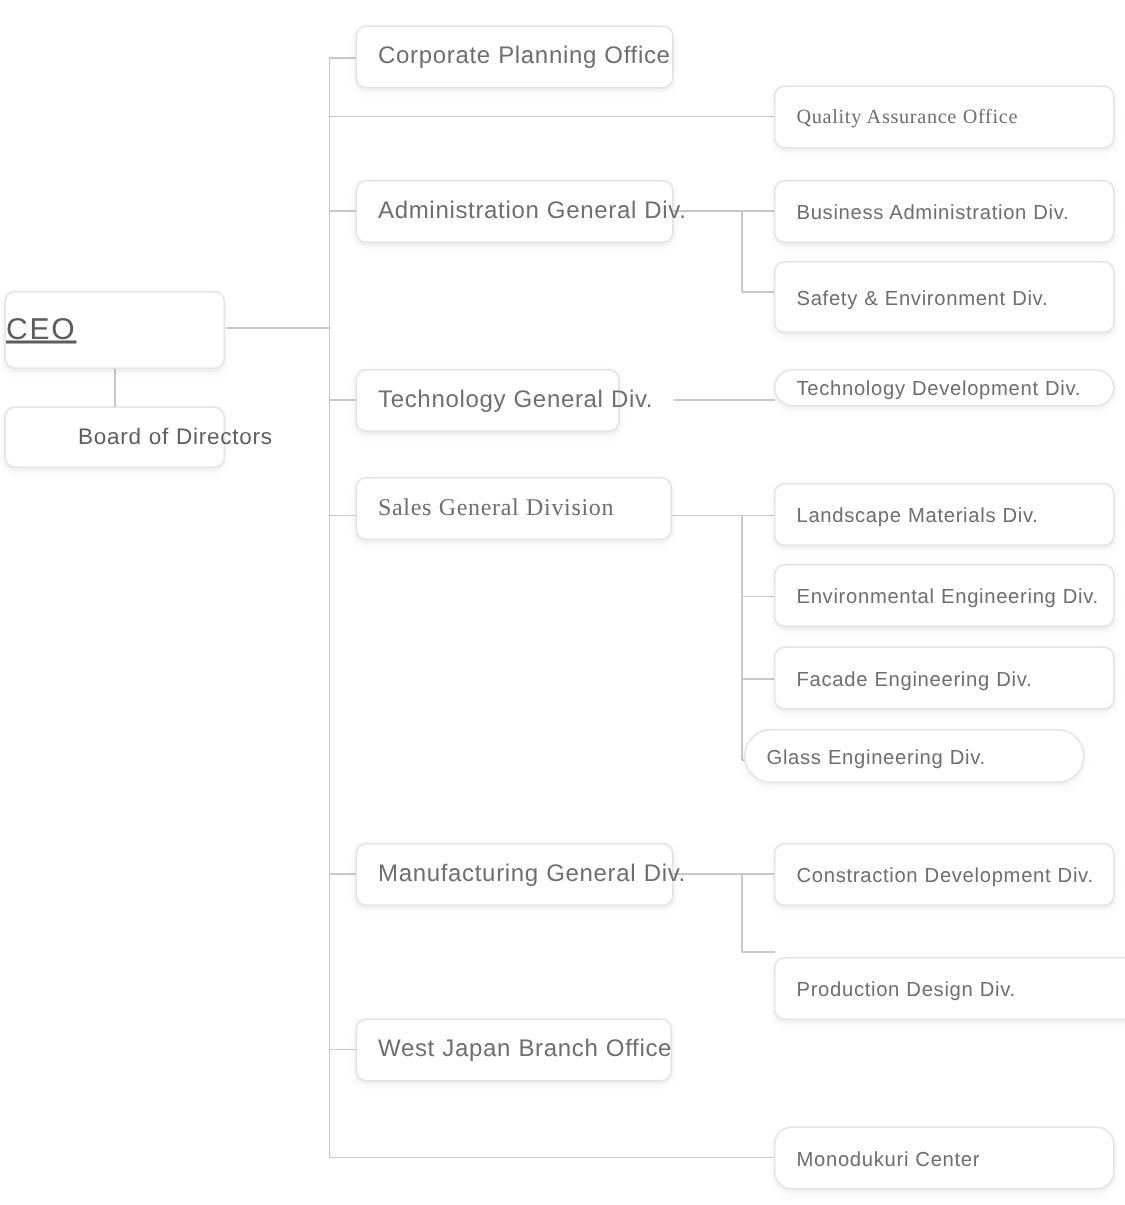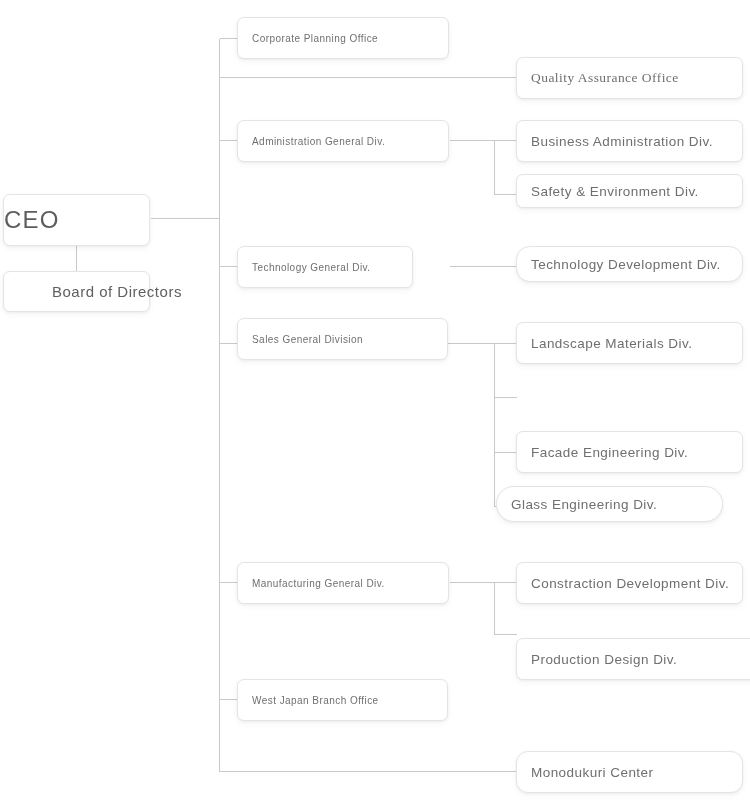--- a/index.html
+++ b/index.html
@@ -36,33 +36,34 @@
     letter-spacing: 0.45px;
     white-space: nowrap;
   }
   .org-box .org-label {
     display: block;
     width: 100%;
   }
   .lvl-root {
     padding-left: 0;
     justify-content: center;
-    font-size: 24px;
+    font-size: 20px;
     letter-spacing: 1.2px;
     color: #5d5d5d;
+    text-decoration: underline;
   }
   .lvl-sub-root {
     padding-left: 14px;
     font-size: 15px;
     letter-spacing: 0.5px;
     color: #5f5f5f;
   }
   .lvl-1 {
     padding-left: 14px;
-    font-size: 10px;
+    font-size: 16px;
   }
   .lvl-2 {
     padding-left: 14px;
     font-size: 13.5px;
   }
 </style>
 </head>
 <body>
 
 <div id="chart-root">
@@ -126,52 +127,55 @@
   </div>
 
   <div class="org-box lvl-1" style="left:237px; top:120px; width:212px; height:42px;">
     <span class="org-label">Administration General Div.</span>
   </div>
 
   <div class="org-box lvl-1" style="left:237px; top:246px; width:176px; height:42px;">
     <span class="org-label">Technology General Div.</span>
   </div>
 
-  <div class="org-box lvl-1" style="left:237px; top:318px; width:211px; height:42px;">
+  <div class="org-box lvl-1" style="left:237px; top:318px; width:211px; height:42px;font-family:Liberation Serif, serif;">
     <span class="org-label">Sales General Division</span>
   </div>
 
   <div class="org-box lvl-1" style="left:237px; top:562px; width:212px; height:42px;">
     <span class="org-label">Manufacturing General Div.</span>
   </div>
 
   <div class="org-box lvl-1" style="left:237px; top:679px; width:211px; height:42px;">
     <span class="org-label">West Japan Branch Office</span>
   </div>
 
   <div class="org-box lvl-2" style="left:516px; top:57px; width:227px; height:42px;font-family:Liberation Serif, serif;">
     <span class="org-label">Quality Assurance Office</span>
   </div>
 
   <div class="org-box lvl-2" style="left:516px; top:120px; width:227px; height:42px;">
     <span class="org-label">Business Administration Div.</span>
   </div>
 
-  <div class="org-box lvl-2" style="left:516px; top:174px; width:227px; height:34px;">
+  <div class="org-box lvl-2" style="left:516px; top:174px; width:227px; height:48px;">
     <span class="org-label">Safety &amp; Environment Div.</span>
   </div>
 
-  <div class="org-box lvl-2" style="left:516px; top:246px; width:227px; height:36px;border-radius:14px;">
+  <div class="org-box lvl-2" style="left:516px; top:246px; width:227px; height:25px;border-radius:14px;">
     <span class="org-label">Technology Development Div.</span>
   </div>
 
   <div class="org-box lvl-2" style="left:516px; top:322px; width:227px; height:42px;">
     <span class="org-label">Landscape Materials Div.</span>
   </div>
 
+  <div class="org-box lvl-2" style="left:516px; top:376px; width:227px; height:42px;">
+    <span class="org-label">Environmental Engineering Div.</span>
+  </div>
 
   <div class="org-box lvl-2" style="left:516px; top:431px; width:227px; height:42px;">
     <span class="org-label">Facade Engineering Div.</span>
   </div>
 
   <div class="org-box lvl-2" style="left:496px; top:486px; width:227px; height:36px;border-radius:21px;">
     <span class="org-label">Glass Engineering Div.</span>
   </div>
 
   <div class="org-box lvl-2" style="left:516px; top:562px; width:227px; height:42px;">

